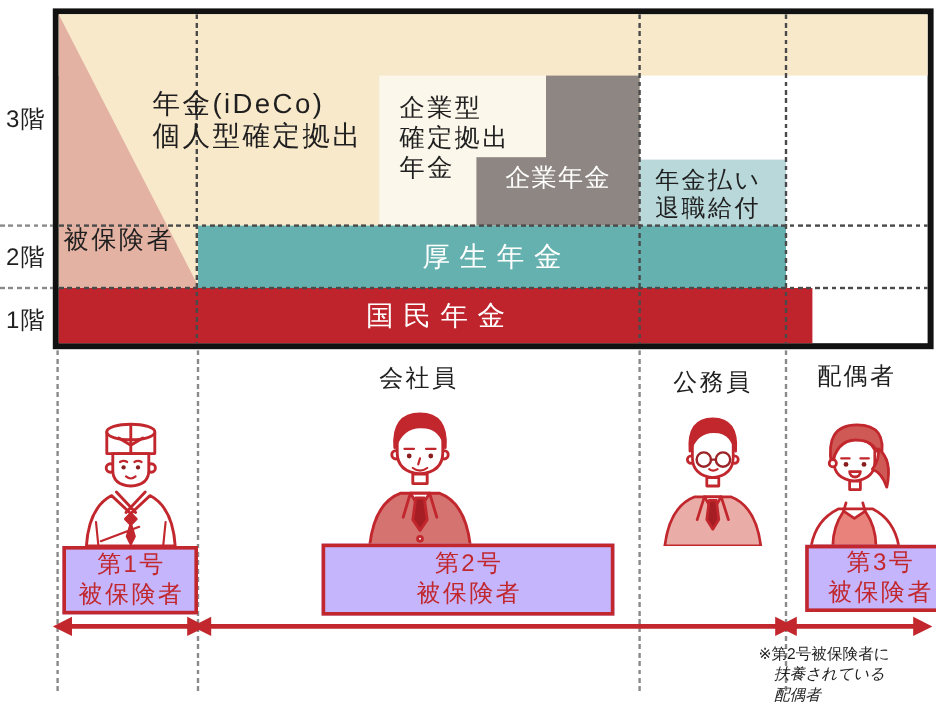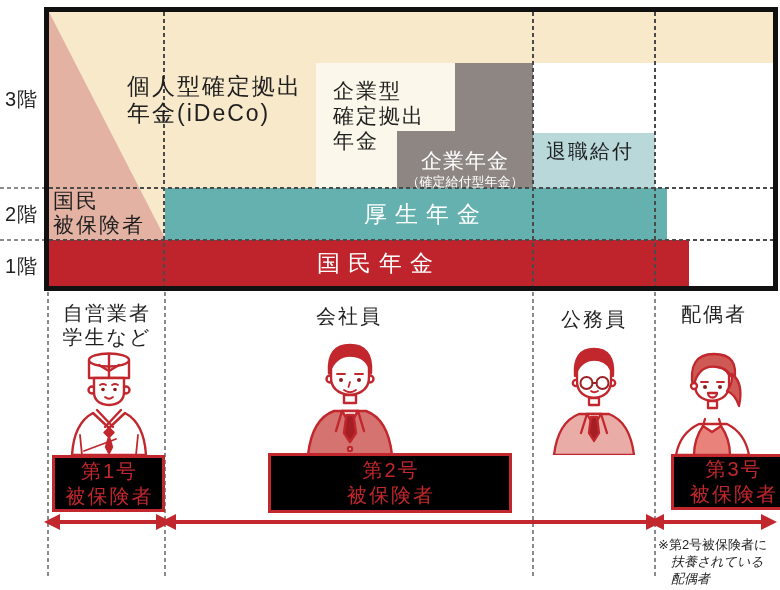--- a/index.html
+++ b/index.html
@@ -17,24 +17,24 @@
             border:5px solid var(--border_black);box-sizing:border-box;background:#fff;}
   .fill{position:absolute;}
   .vdash{position:absolute;width:2px;
          background:repeating-linear-gradient(to bottom,var(--dash_dark) 0 4px,transparent 4px 7px);}
   .hdash{position:absolute;height:2px;
          background:repeating-linear-gradient(to right,var(--dash_dark) 0 4px,transparent 4px 7px);}
   .vdash.gray{background:repeating-linear-gradient(to bottom,var(--dash_gray) 0 4px,transparent 4px 7px);}
   .hdash.gray{background:repeating-linear-gradient(to right,var(--dash_gray) 0 4px,transparent 4px 7px);}
   .lbl{position:absolute;font-size:21px;line-height:26px;letter-spacing:2px;color:var(--text);white-space:nowrap;}
   .band-title{display:flex;align-items:center;justify-content:center;color:#fff;
-              font-size:23px;letter-spacing:8px;text-indent:8px;padding-left:12px;}
+              font-size:23px;letter-spacing:8px;text-indent:8px;}
   .group-label{position:absolute;text-align:center;font-size:20px;line-height:24px;
                letter-spacing:2px;color:var(--text);}
-  .insured-box{position:absolute;border:3px solid var(--accent_red);background:#000000;box-sizing:border-box;
+  .insured-box{position:absolute;border:3px solid var(--accent_red);background:#c4b5fd;box-sizing:border-box;
                display:flex;flex-direction:column;align-items:center;justify-content:center;
                color:var(--accent_red);font-size:20px;line-height:25px;letter-spacing:2px;text-indent:2px;}
   .note{position:absolute;font-size:13px;line-height:17px;color:var(--text);}
   .note .ind{margin-left:13px;font-style:italic;}
 </style>
 </head>
 <body>
 
 <div class="page">
 
@@ -64,50 +64,45 @@
       <span>国民年金</span>
     </div>
 
     <div class="vdash" style="left:114px;top:0;height:274px"></div>
     <div class="vdash" style="left:483px;top:0;height:274px"></div>
     <div class="vdash" style="left:605px;top:0;height:274px"></div>
     <div class="hdash" style="left:0;top:175px;width:724px"></div>
     <div class="hdash" style="left:0;top:227px;width:724px"></div>
 
     <div class="lbl" style="left:78px;top:61px;font-size:23px;line-height:27px">
+      <div>年金(iDeCo)</div>
       <div>個人型確定拠出</div>
-      <div>年金(iDeCo)</div>
     </div>
     <div class="lbl" style="left:284px;top:66px;line-height:25px">
       <div>企業型</div>
       <div>確定拠出</div>
       <div>年金</div>
     </div>
-    <div class="lbl" style="left:348px;top:136px;width:136px;text-align:center;color:#fff;letter-spacing:1px">
+    <div class="lbl" style="left:348px;top:124px;width:136px;text-align:center;color:#fff;letter-spacing:1px">
       <div style="font-size:21px">企業年金</div>
-      <div style="font-size:13px;line-height:16px;letter-spacing:0">（確定給付型年金）</div>
     </div>
     <div class="lbl" style="left:497px;top:128px;font-size:20px;line-height:23px">
+      <div>年金払い</div>
       <div>退職給付</div>
     </div>
     <div class="lbl" style="left:4px;top:177px;font-size:21px;line-height:24px">
-      <div>国民</div>
       <div>被保険者</div>
     </div>
   </div>
 
   <div class="vdash gray abs" style="left:47px;top:292px;height:286px"></div>
   <div class="vdash gray abs" style="left:164px;top:292px;height:286px"></div>
   <div class="vdash gray abs" style="left:532px;top:292px;height:286px"></div>
   <div class="vdash gray abs" style="left:654px;top:292px;height:286px"></div>
 
-  <div class="group-label" style="left:49px;top:301px;width:116px">
-    <div>自営業者</div>
-    <div>学生など</div>
-  </div>
   <div class="group-label" style="left:165px;top:304px;width:368px">
     <div>会社員</div>
   </div>
   <div class="group-label" style="left:533px;top:307px;width:122px">
     <div>公務員</div>
   </div>
   <div class="group-label" style="left:655px;top:302px;width:118px">
     <div>配偶者</div>
   </div>
 
@@ -210,19 +205,19 @@
         <polygon points="662,14 646,6 646,22" stroke="none"></polygon>
       </g>
       <g>
         <line x1="658" y1="14" x2="768" y2="14" stroke-width="4"></line>
         <polygon points="648,14 664,6 664,22" stroke="none"></polygon>
         <polygon points="777,14 761,6 761,22" stroke="none"></polygon>
       </g>
     </g>
   </svg>
 
-  <div class="note" style="left:658px;top:536px">
+  <div class="note" style="left:632px;top:536px">
     <div>※第2号被保険者に</div>
     <div class="ind">扶養されている</div>
     <div class="ind">配偶者</div>
   </div>
 
 </div>
 
 </body></html>

